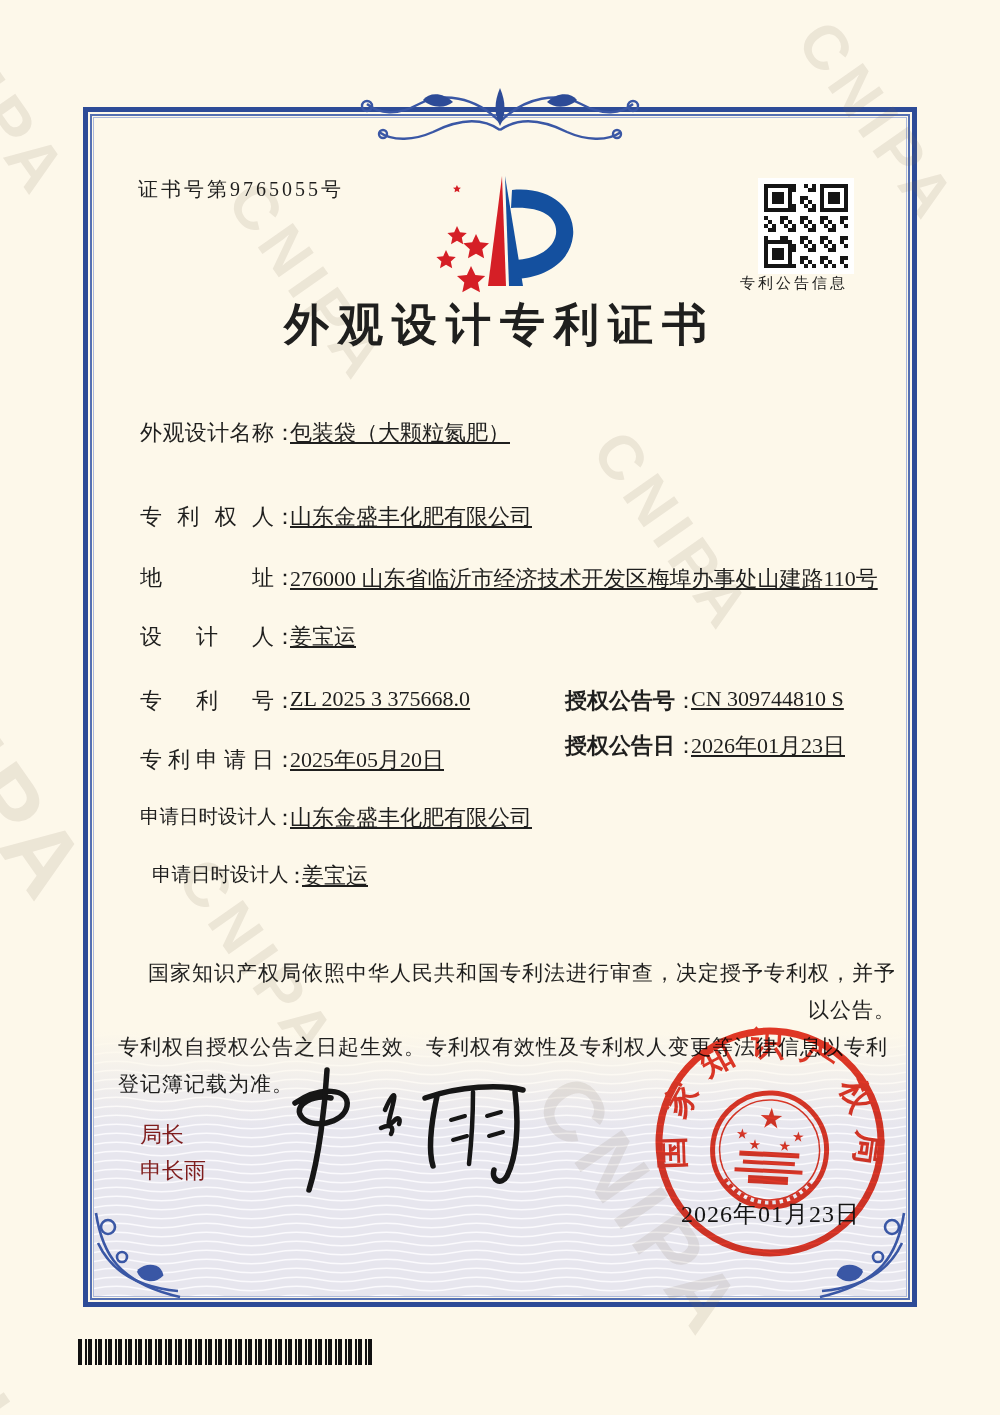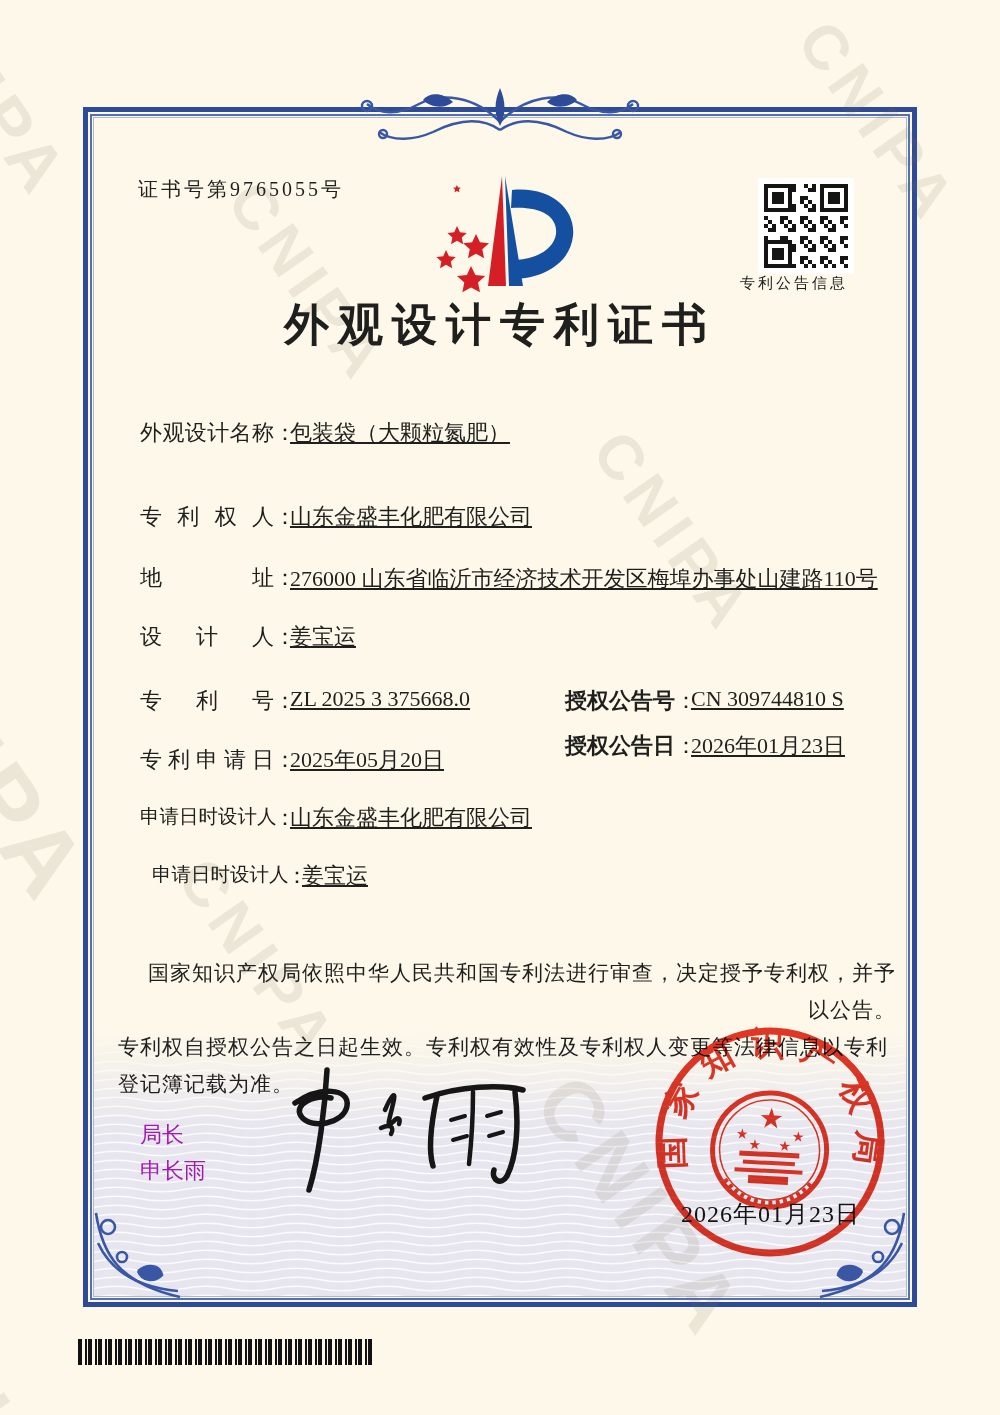--- a/index.html
+++ b/index.html
@@ -38,21 +38,21 @@
   .fvalue.wrap{white-space:normal;width:600px;line-height:31px;}
   
   .statement{position:absolute;left:118px;top:955px;width:778px;font-size:21px;
              line-height:37px;letter-spacing:1px;z-index:3;}
   .statement .l1{text-indent:28px;text-align:right;}
   
   .wavezone{position:absolute;left:94px;top:1032px;width:812px;height:265px;z-index:1;}
   .wavefade{position:absolute;left:94px;top:1032px;width:812px;height:95px;z-index:1;
             background:linear-gradient(to bottom,var(--cream) 0%,rgba(253,248,234,0) 100%);}
   .signoff{position:absolute;left:140px;z-index:3;font-family:"Liberation Sans","DejaVu Sans",sans-serif;
-           font-size:22px;color:#a21caf;}
+           font-size:22px;color:#7f1d1d;}
   .signature{position:absolute;left:265px;top:1058px;z-index:3;}
   .seal{position:absolute;left:652px;top:1024px;z-index:4;opacity:.93;transform:rotate(3deg);
         mix-blend-mode:multiply;}
   .sealdate{position:absolute;left:678px;top:1198px;width:185px;text-align:center;font-size:24px;
             color:#141414;z-index:4;letter-spacing:1px;}
   .pagefoot{position:absolute;left:0;top:1283px;width:100%;text-align:center;font-size:17px;
             letter-spacing:2px;z-index:3;color:#2c2c2c;}
   .barcode{position:absolute;left:78px;top:1339px;z-index:3;}
   .fl-nav{fill:var(--navy);stroke:none;}
   .sealtext{font-family:"Liberation Serif","DejaVu Serif",serif;font-weight:bold;}

